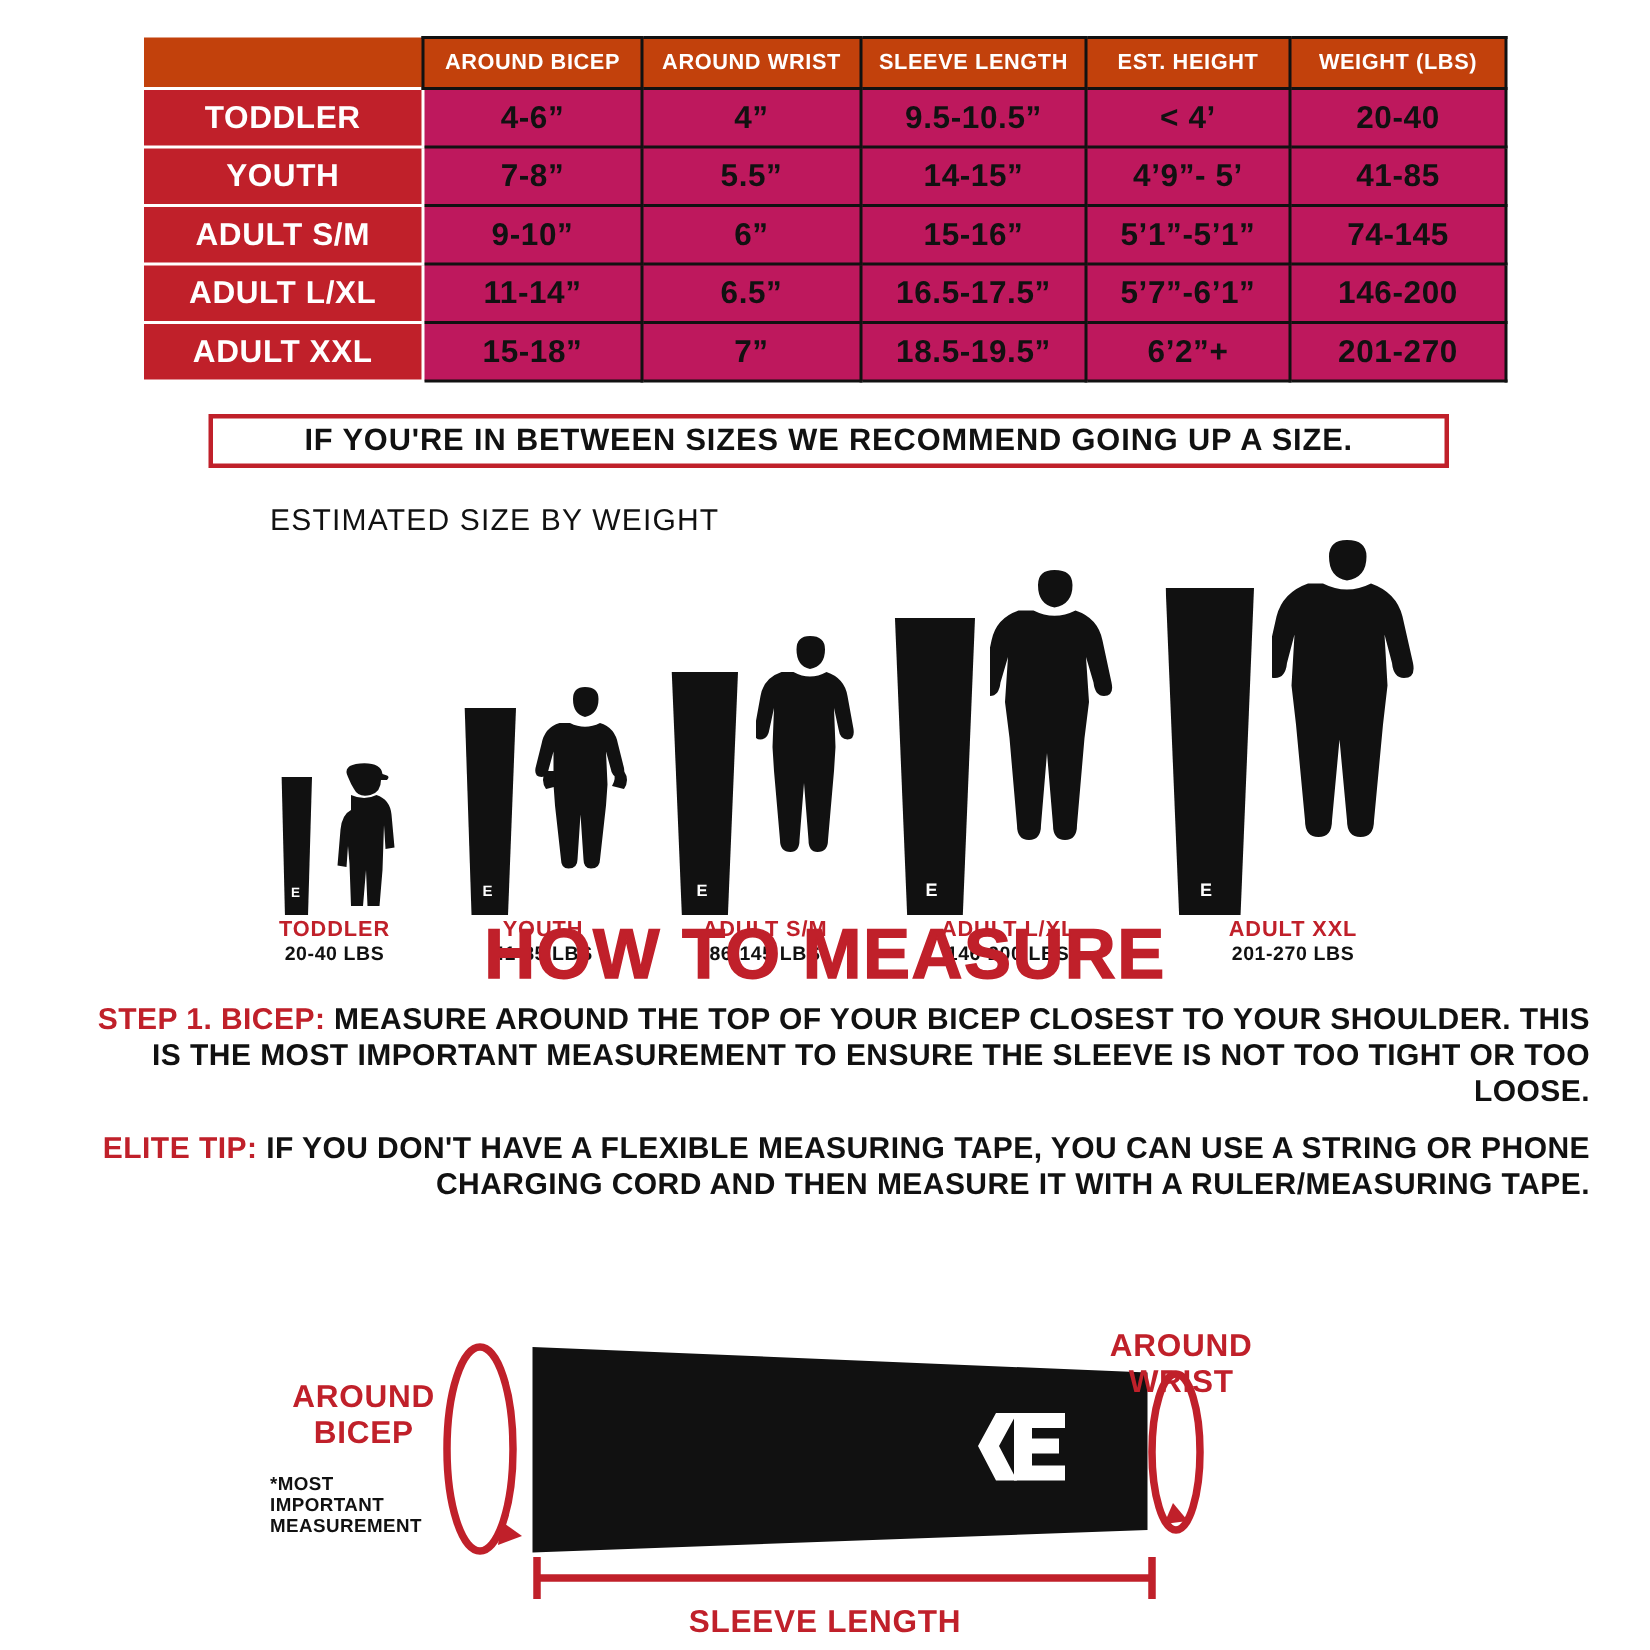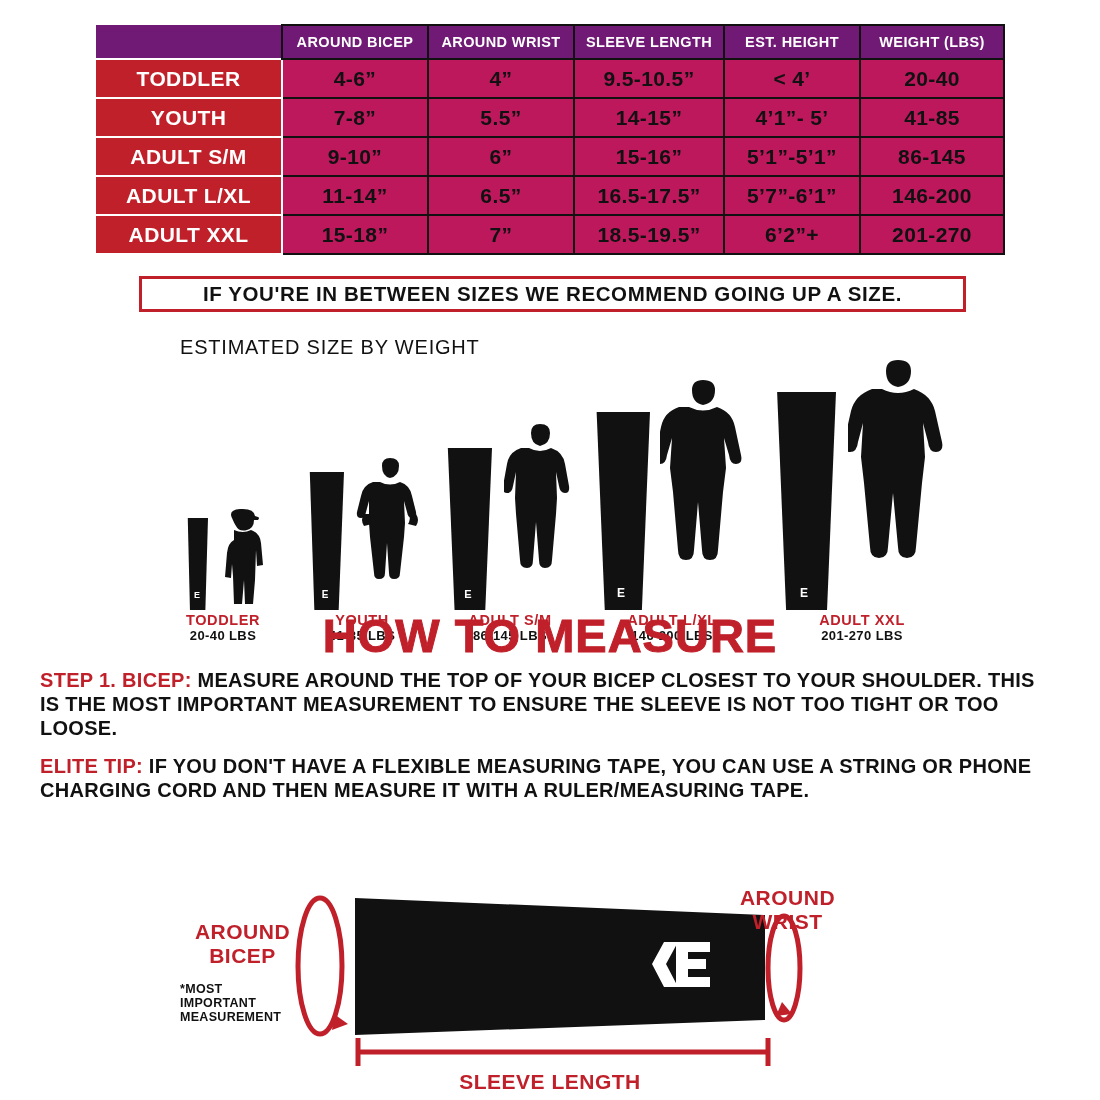--- a/index.html
+++ b/index.html
@@ -29,21 +29,21 @@
     table-layout: fixed;
   }
   table.size-table th, table.size-table td {
     border: 2px solid #111111;
     text-align: center;
     font-weight: bold;
     letter-spacing: 0.4px;
     font-family: "Liberation Sans", sans-serif;
   }
   table.size-table thead th {
-    background: #701a75;
+    background: #c2410c;
     color: #ffffff;
     font-size: 14.5px;
     height: 28px;
     padding: 2px 2px;
   }
   thead th.corner-cell {
     background: #ffffff;
     border: none;
   }
   tbody th.row-label {
@@ -165,21 +165,21 @@
     font-size: 47px;
     font-weight: bold;
     letter-spacing: 1px;
     -webkit-text-stroke: 1px #C0202A;
   }
   .steps {
     position: absolute;
     top: 668px;
     left: 40px;
     width: 1020px;
-    text-align: left;
+    text-align: right;
   }
   .step {
     font-size: 20px;
     font-weight: bold;
     color: #111111;
     line-height: 24px;
     letter-spacing: 0.3px;
     margin-bottom: 14px;
   }
   .step .lead {
@@ -264,30 +264,30 @@
         <td>4”</td>
         <td>9.5-10.5”</td>
         <td>&lt; 4’</td>
         <td>20-40</td>
       </tr>
       <tr>
         <th class="row-label">YOUTH</th>
         <td>7-8”</td>
         <td>5.5”</td>
         <td>14-15”</td>
-        <td>4’1”- 5’</td>
+        <td>4’9”- 5’</td>
         <td>41-85</td>
       </tr>
       <tr>
         <th class="row-label">ADULT S/M</th>
         <td>9-10”</td>
         <td>6”</td>
         <td>15-16”</td>
         <td>5’1”-5’1”</td>
-        <td>86-145</td>
+        <td>74-145</td>
       </tr>
       <tr>
         <th class="row-label">ADULT L/XL</th>
         <td>11-14”</td>
         <td>6.5”</td>
         <td>16.5-17.5”</td>
         <td>5’7”-6’1”</td>
         <td>146-200</td>
       </tr>
       <tr>

